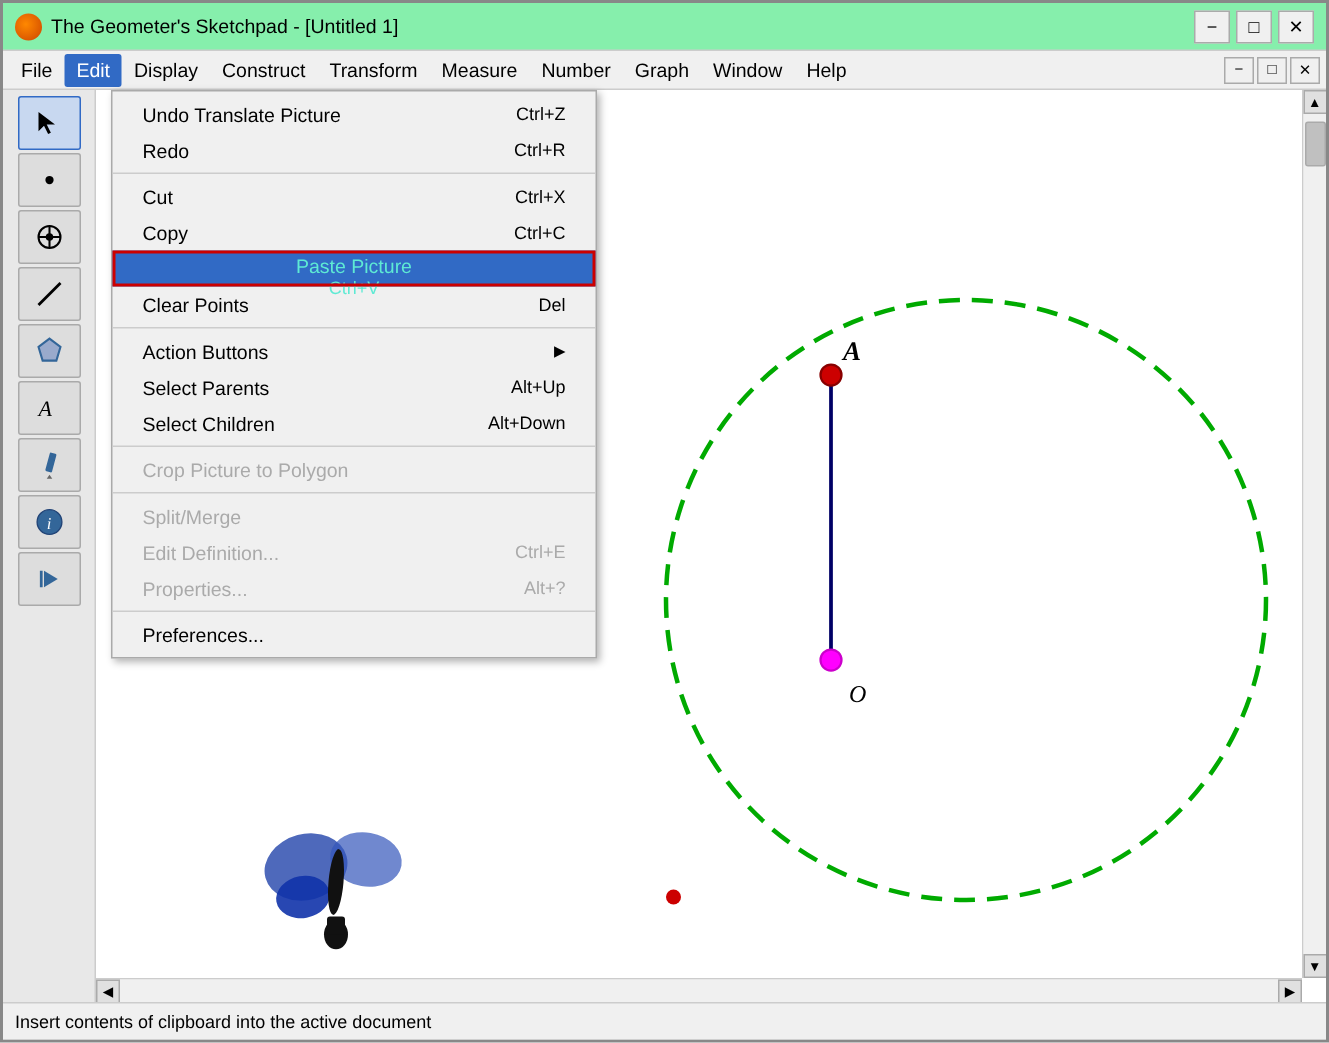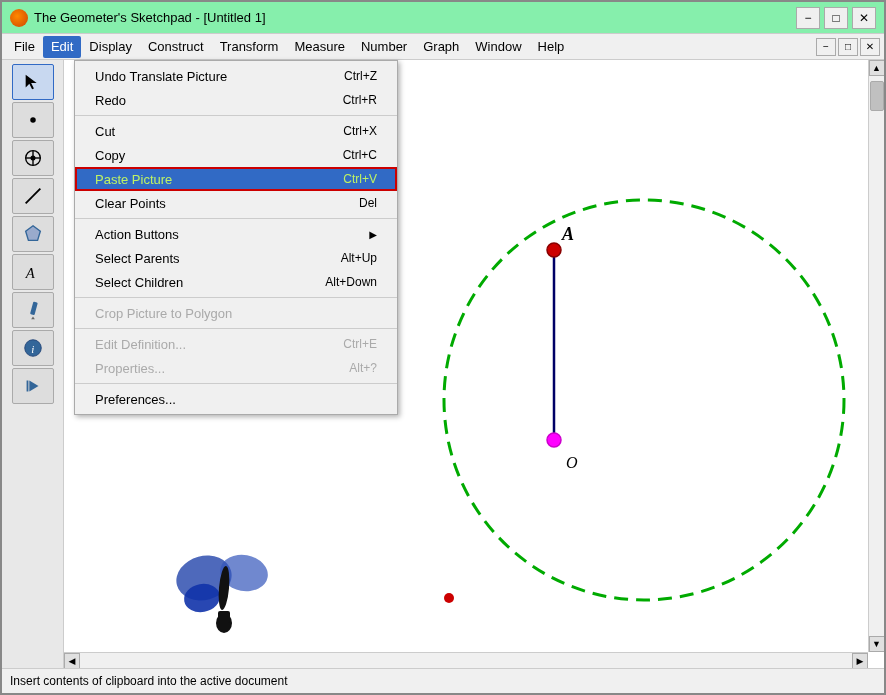--- a/index.html
+++ b/index.html
@@ -98,21 +98,22 @@
       display: flex;
       align-items: center;
       padding: 3px 20px 3px 20px;
       justify-content: space-between;
       cursor: pointer;
       height: 24px;
       color: #000;
     }
     .dd-item.highlighted {
       background: #316AC5;
-      color: #bef264;
+      color: #5eead4;
+      flex-direction: column;
     }
     .dd-item.highlighted.red-outline {
       outline: 2px solid #cc0000;
       outline-offset: -2px;
     }
     .dd-item.disabled {
       color: #aaa;
       cursor: default;
     }
     .dd-separator {
@@ -341,20 +342,23 @@
     <div class="dd-item">
       <span class="dd-item-label">Select Children</span>
       <span class="dd-item-shortcut">Alt+Down</span>
     </div>
     <div class="dd-separator"></div>
     <div class="dd-item disabled">
       <span class="dd-item-label">Crop Picture to Polygon</span>
     </div>
     <div class="dd-separator"></div>
     <div class="dd-item disabled">
+      <span class="dd-item-label">Split/Merge</span>
+    </div>
+    <div class="dd-item disabled">
       <span class="dd-item-label">Edit Definition...</span>
       <span class="dd-item-shortcut">Ctrl+E</span>
     </div>
     <div class="dd-item disabled">
       <span class="dd-item-label">Properties...</span>
       <span class="dd-item-shortcut">Alt+?</span>
     </div>
     <div class="dd-separator"></div>
     <div class="dd-item">
       <span class="dd-item-label">Preferences...</span>

